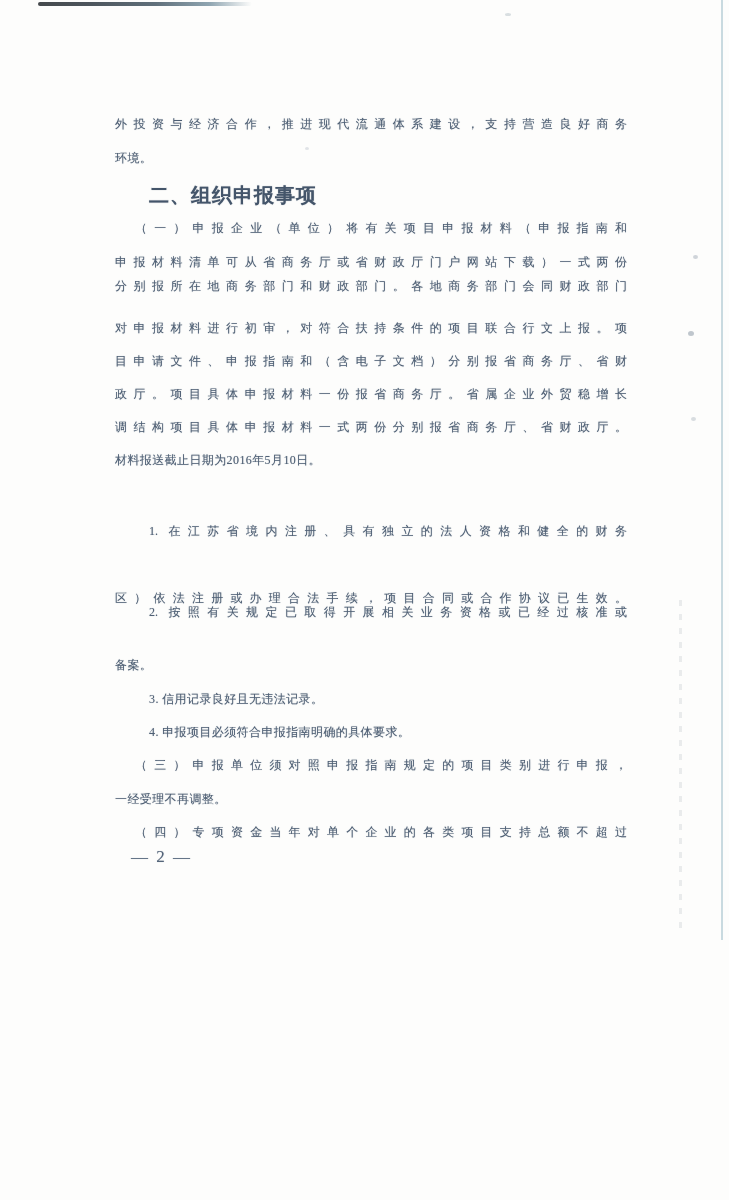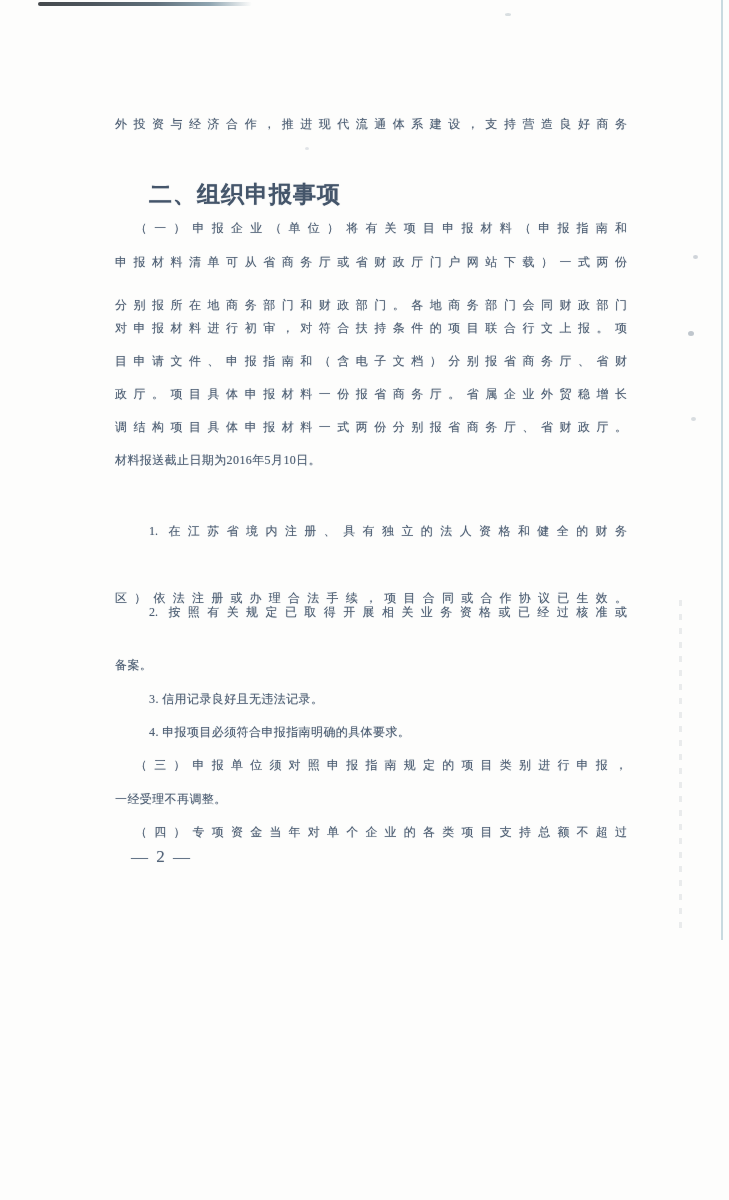--- a/index.html
+++ b/index.html
@@ -30,21 +30,21 @@
   .line.j {
     white-space: normal;
     text-align: justify;
     text-align-last: justify;
     letter-spacing: 0;
   }
   .ind-p { padding-left: 20px; width: 492px; }  
   .ind-n { padding-left: 34px; width: 478px; }  
   .head {
     font-weight: 700;
-    font-size: 23px;
+    font-size: 20px;
     color: #44556a;
     letter-spacing: 1px;
     text-shadow: 0 0 1px rgba(68,85,106,0.55);
   }
   .page-num {
     position: absolute;
     left: 131px; top: 847px;
     font-size: 17px;
     color: #54657a;
     letter-spacing: 2px;
@@ -92,24 +92,25 @@
   <div class="streak-top"></div>
   <div class="edge-line-right"></div>
   <div class="smudge-col"></div>
   <div class="speck s1"></div>
   <div class="speck s2"></div>
   <div class="speck s3"></div>
   <div class="speck s4"></div>
   <div class="speck s5"></div>
 
   <div class="line j" style="top:112px">外投资与经济合作，推进现代流通体系建设，支持营造良好商务</div>
+  <div class="line" style="top:146px">环境。</div>
   <div class="line head ind-n" style="top:183px">二、组织申报事项</div>
   <div class="line j ind-p" style="top:216px">（一）申报企业（单位）将有关项目申报材料（申报指南和</div>
   <div class="line j" style="top:250px">申报材料清单可从省商务厅或省财政厅门户网站下载）一式两份</div>
-  <div class="line j" style="top:293px">分别报所在地商务部门和财政部门。各地商务部门会同财政部门</div>
+  <div class="line j" style="top:274px">分别报所在地商务部门和财政部门。各地商务部门会同财政部门</div>
   <div class="line j" style="top:316px">对申报材料进行初审，对符合扶持条件的项目联合行文上报。项</div>
   <div class="line j" style="top:349px">目申请文件、申报指南和（含电子文档）分别报省商务厅、省财</div>
   <div class="line j" style="top:382px">政厅。项目具体申报材料一份报省商务厅。省属企业外贸稳增长</div>
   <div class="line j" style="top:415px">调结构项目具体申报材料一式两份分别报省商务厅、省财政厅。</div>
   <div class="line" style="top:448px">材料报送截止日期为2016年5月10日。</div>
   <div class="line j ind-n" style="top:519px">1. 在江苏省境内注册、具有独立的法人资格和健全的财务</div>
   <div class="line j" style="top:586px">区）依法注册或办理合法手续，项目合同或合作协议已生效。</div>
   <div class="line j ind-n" style="top:600px">2. 按照有关规定已取得开展相关业务资格或已经过核准或</div>
   <div class="line" style="top:653px">备案。</div>
   <div class="line ind-n" style="top:687px">3. 信用记录良好且无违法记录。</div>

